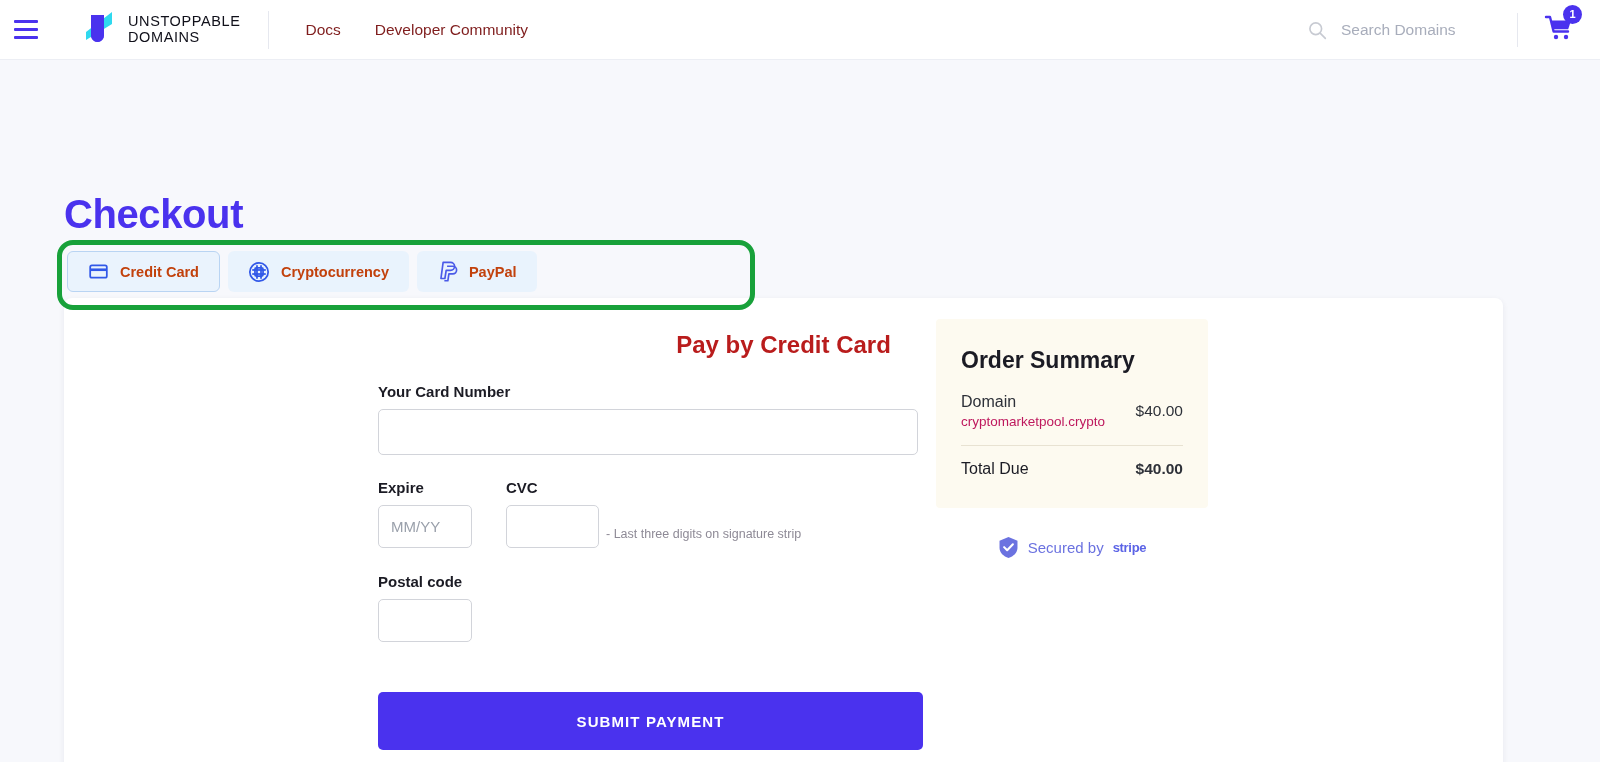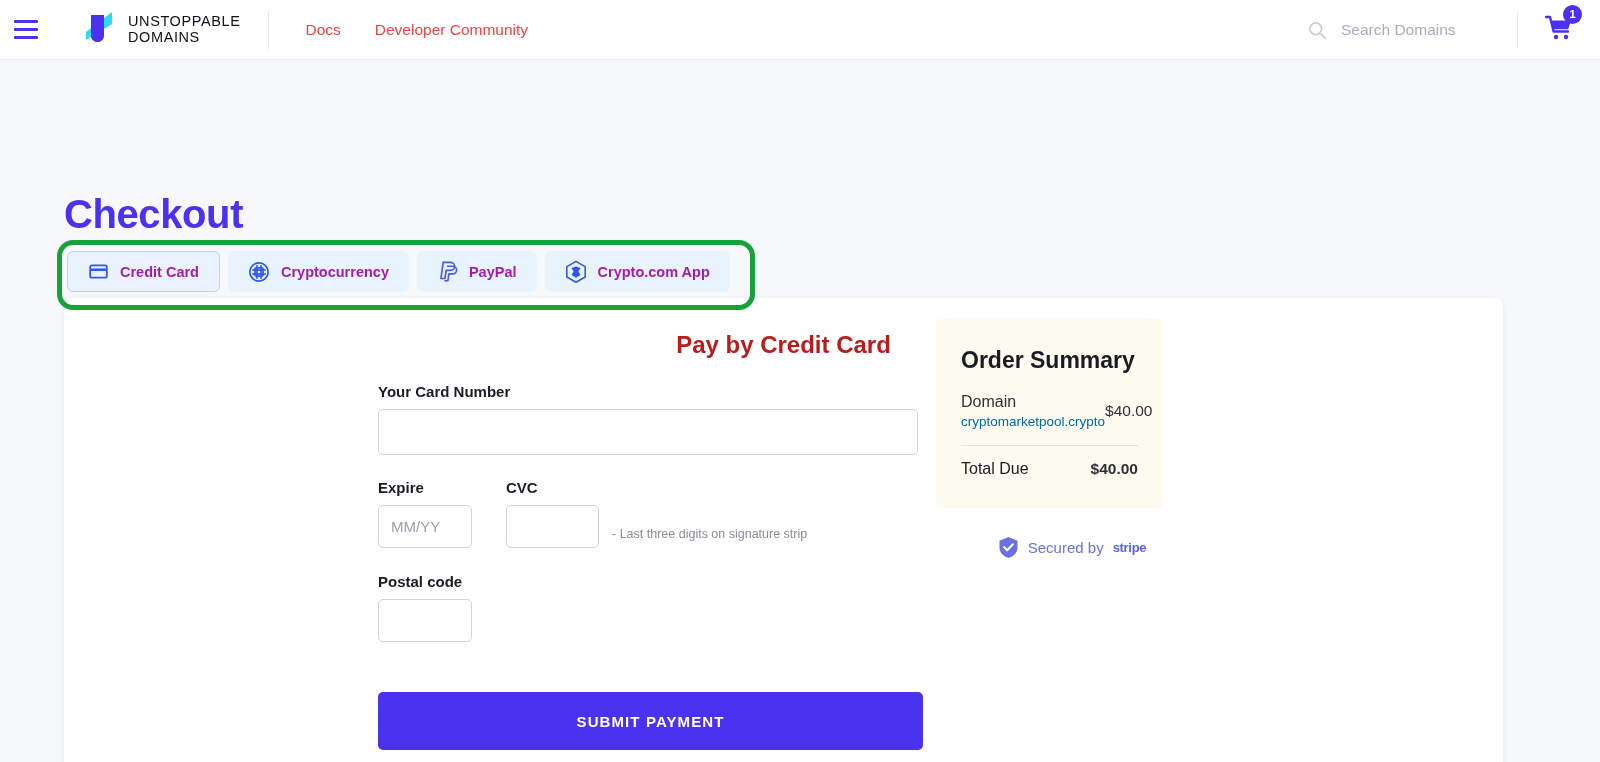--- a/index.html
+++ b/index.html
@@ -39,21 +39,21 @@
   .logo-text {
     font-size: 14.5px; font-weight: 400; line-height: 1.08;
     letter-spacing: 0.6px; color: #10101a;
   }
   .header-divider {
     width: 1px; height: 38px; background: #e6e8ef;
     margin-left: 28px; margin-right: 4px;
   }
   .nav-links { display: flex; align-items: center; gap: 14px; margin-left: 22px; }
   .nav-link {
-    font-size: 15.5px; color: #ef4444; padding: 6px 10px;
+    font-size: 15.5px; color: #7f1d1d; padding: 6px 10px;
     cursor: pointer; white-space: nowrap; text-align: right;
   }
   .header-right {
     margin-left: auto; display: flex; align-items: center; gap: 0;
   }
   .search-box {
     display: flex; align-items: center; gap: 14px;
     padding-right: 26px;
   }
   .search-icon { width: 20px; height: 20px; opacity: .55; }
@@ -94,21 +94,21 @@
   
   .tabs {
     position: absolute; left: 67px; top: 191px;
     display: flex; gap: 8px; z-index: 3;
   }
   .tab {
     display: flex; align-items: center; gap: 11px;
     height: 41px; padding: 16px 20px;
     border-radius: 6px;
     background: #e9f3fd;
-    color: #a21caf;
+    color: #c2410c;
     font-size: 14.5px; font-weight: 700;
     cursor: pointer; white-space: nowrap;
   }
   .tab.active { background: #eaf3fd; border: 1px solid #b9d4f3; }
   .tab svg { display: block; flex: 0 0 auto; }
 
   
   .main-card {
     position: absolute; left: 64px; top: 238px;
     width: 1439px; height: 506px;
@@ -139,46 +139,46 @@
   .text-input::placeholder { color: #9aa0ab; }
   .card-number-input { width: 540px; height: 46px; }
 
   .row-expire { display: flex; align-items: flex-start; margin-top: 24px; }
   .col-expire { width: 128px; }
   .col-cvc { margin-left: 0px; }
   .expire-input { width: 94px; height: 43px; }
   .cvc-input { width: 93px; height: 43px; }
   .cvc-hint {
     font-size: 12.5px; color: #8e8a96;
-    margin-left: 13px; margin-top: 22px; white-space: nowrap;
+    margin-left: 7px; margin-top: 22px; white-space: nowrap;
   }
   .postal-block { margin-top: 25px; }
   .postal-input { width: 94px; height: 43px; }
 
   .submit-btn {
     display: block; margin-top: 50px;
     width: 545px; height: 58px;
     background: #4a32ee; color: #fff;
     border: none; border-radius: 5px;
     font-family: "Liberation Sans", sans-serif;
     font-size: 15px; font-weight: 700; letter-spacing: 1.1px;
     cursor: pointer;
   }
 
   
   .summary-card {
     position: absolute; left: 872px; top: 21px;
-    width: 227px; background: #fdfaf0;
+    width: 272px; background: #fdfaf0;
     border-radius: 4px;
     padding: 28px 25px 30px 25px;
   }
   .summary-title { font-size: 23px; font-weight: 700; color: #1b1b24; margin-bottom: 18px; }
   .summary-row { display: flex; justify-content: space-between; align-items: center; }
   .summary-item-name { font-size: 16px; color: #2d3038; line-height: 1.25; }
-  .summary-item-sub { font-size: 13.5px; color: #0369a1; margin-top: 2px; }
+  .summary-item-sub { font-size: 13.5px; color: #be185d; margin-top: 2px; }
   .summary-price { font-size: 15.5px; color: #2d3038; white-space: nowrap; }
   .summary-sep { height: 1px; background: #e8e2d2; margin: 16px 0 14px 0; }
   .summary-total-label { font-size: 16px; font-weight: 400; color: #1b1b24; }
   .summary-total-value { font-size: 15.5px; font-weight: 700; color: #2d3038; }
 
   .stripe-badge {
     position: absolute; left: 872px; top: 238px; width: 272px;
     display: flex; align-items: center; justify-content: center; gap: 9px;
   }
   .stripe-text { font-size: 15px; color: #6b72e0; }
@@ -266,27 +266,20 @@
     </div>
 
     <div class="tab">
       <svg width="21" height="23" viewBox="0 0 24 26" fill="none" stroke="#4a5ae8" stroke-width="1.9">
         <path d="M7 2.5 H15.5 A4.6 4.6 0 0 1 15.5 11.7 H10.5 L9 21 H4.5 Z" stroke-linejoin="round"></path>
         <path d="M11.5 7 H18 A4.4 4.4 0 0 1 18 15.8 H13.6 L12.4 23.6 H8.4" stroke-linejoin="round"></path>
       </svg>
       <span>PayPal</span>
     </div>
 
-    <div class="tab">
-      <svg width="22" height="24" viewBox="0 0 24 26" fill="none" stroke="#3158e8" stroke-width="1.7">
-        <path d="M12 1.4 L22 7.1 V18.5 L12 24.2 L2 18.5 V7.1 Z" stroke-linejoin="round"></path>
-        <path d="M7 8.5 L12 7 L17 8.5 L14.6 12.4 L17 16.4 L12 19.3 L7 16.4 L9.4 12.4 Z" fill="#3158e8" stroke="none"></path>
-      </svg>
-      <span>Crypto.com App</span>
-    </div>
   </div>
 
   <div class="main-card">
 
     <div class="pay-title">Pay by Credit Card</div>
 
     <div class="form-col">
 
       <div class="field-label">Your Card Number</div>
       <input class="text-input card-number-input" type="text" placeholder="" style="">

